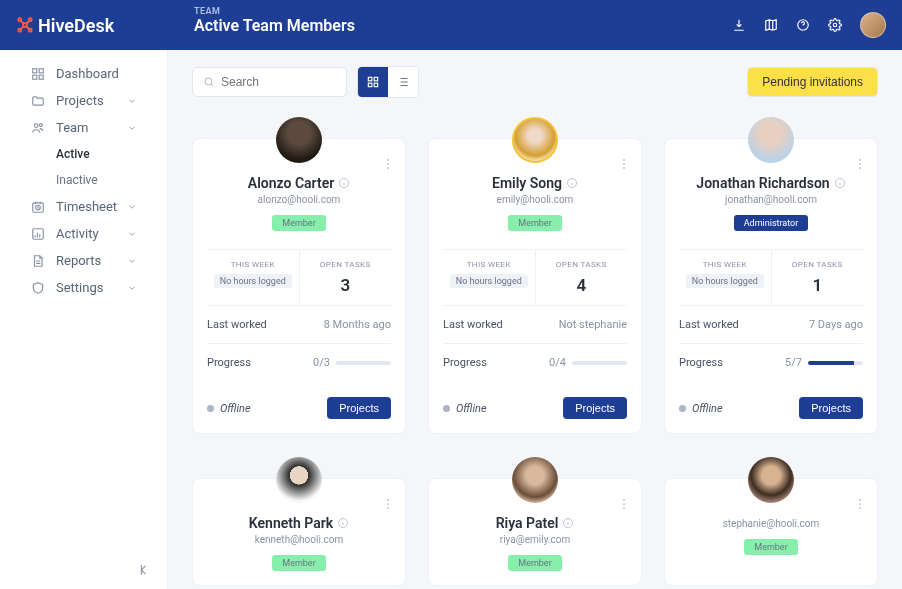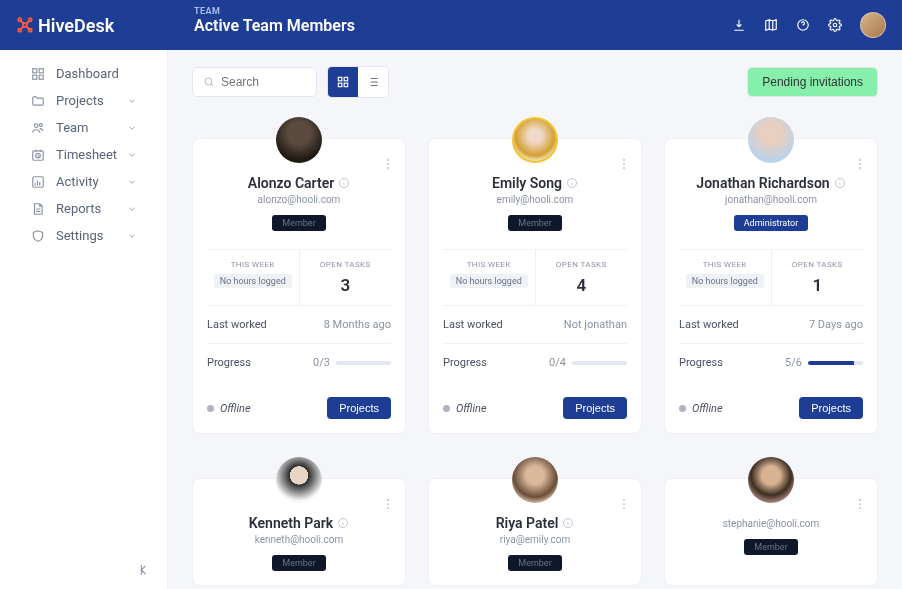--- a/index.html
+++ b/index.html
@@ -19,46 +19,46 @@
 .sidebar { width: 168px; background: #fff; border-right: 1px solid #eef0f5; padding: 10px 16px; position: relative; }
 .sb-item { display: flex; align-items: center; padding: 6px 14px; font-size: 13px; color: #5a6478; cursor: pointer; }
 .sb-item .sb-icon { width: 16px; margin-right: 10px; display:flex; align-items:center; justify-content:center; }
 .sb-item .chev { margin-left: auto; }
 .sb-sub { padding: 6px 14px 6px 40px; font-size: 12px; color: #6b7385; cursor: pointer; }
 .sb-sub.active { color: #2a2f3a; font-weight: 500; }
 .sb-collapse { position: absolute; bottom: 12px; right: 14px; color: #8a92a5; cursor: pointer; }
 
 .main { flex: 1; padding: 16px 24px 0 24px; overflow: auto; }
 .toolbar { display: flex; align-items: center; gap: 10px; margin-bottom: 18px; }
-.search { width: 125px; height: 30px; border: 1px solid #e3e6ee; border-radius: 5px; display: flex; align-items: center; padding: 0 10px; background: #fff; }
+.search { width: 155px; height: 30px; border: 1px solid #e3e6ee; border-radius: 5px; display: flex; align-items: center; padding: 0 10px; background: #fff; }
 .search span.icon { color: #aeb4c2; font-size: 12px; margin-right: 6px; display:flex; }
 .search input { border: none; outline: none; width: 100%; font-size: 12px; color: #555; background: transparent; }
 .view-toggle { display: flex; border: 1px solid #e3e6ee; border-radius: 5px; overflow: hidden; }
 .vt-btn { width: 30px; height: 30px; display: flex; align-items: center; justify-content: center; cursor: pointer; color: #6b7385; background: #fff; }
 .vt-btn.active { background: #1e3e96; color: #fff; }
 .spacer { flex: 1; }
-.btn-outline { height: 30px; padding: 0 14px; border: 1px solid #e3e6ee; border-radius: 5px; background: #86efac; font-size: 12px; color: #333; cursor: pointer; display:flex; align-items:center; }
+.btn-outline { height: 30px; padding: 0 14px; border: 1px solid #e3e6ee; border-radius: 5px; background: #fde047; font-size: 12px; color: #333; cursor: pointer; display:flex; align-items:center; }
 .btn-primary { height: 30px; padding: 0 14px; border: none; border-radius: 5px; background: #1e3e96; color: #fff; font-size: 12px; cursor: pointer; display:flex; align-items:center; }
 
 .grid { display: grid; grid-template-columns: repeat(3, 1fr); gap: 22px; }
 
 .card { background: #fff; border: 1px solid #eef0f5; border-radius: 8px; position: relative; padding: 36px 14px 14px 14px; margin-top: 22px; }
 .card .avatar { position: absolute; top: -22px; left: 50%; transform: translateX(-50%); width: 46px; height: 46px; border-radius: 50%; }
 .avatar.a1 { background: radial-gradient(circle at 50% 35%, #5b4a3d 30%, #201a14 70%); }
 .avatar.a2 { background: radial-gradient(circle at 50% 40%, #f0d9c9 20%, #d49f30 60%, #fef6d8 80%); border: 2px solid #f4c236; }
 .avatar.a3 { background: radial-gradient(circle at 50% 35%, #e8cfbf 28%, #bcd2e8 70%); }
 .avatar.a4 { background: radial-gradient(circle at 50% 40%, #e9d5c4 25%, #2b2b2b 26%, #f7f7f7 70%); }
 .avatar.a5 { background: radial-gradient(circle at 50% 40%, #d9b89c 25%, #6a4e3a 60%, #e8c9b0 80%); }
 .avatar.a6 { background: radial-gradient(circle at 50% 40%, #d8b392 25%, #3d2d20 55%, #b9978a 80%); }
 .card .more { position: absolute; right: 10px; top: 18px; color: #aeb4c2; cursor: pointer; display:flex; }
 .card .name { text-align: center; font-size: 14px; font-weight: 600; color: #2a2f3a; }
 .card .name-row { display:flex; align-items:center; justify-content:center; gap:4px; }
 .info-icon { color:#c0c6d4; display:flex; }
 .card .email { text-align: center; font-size: 10px; color: #8a92a5; margin-top: 3px; }
-.role { display: block; margin: 10px auto 0; width: fit-content; padding: 3px 10px; border-radius: 3px; font-size: 9px; background: #0f172a; color: #6b7385; }
+.role { display: block; margin: 10px auto 0; width: fit-content; padding: 3px 10px; border-radius: 3px; font-size: 9px; background: #86efac; color: #6b7385; }
 .role.admin { background: #1e3e96; color: #fff; }
 .stats { display: flex; margin-top: 18px; border-top: 1px solid #eef0f5; border-bottom: 1px solid #eef0f5; justify-content: flex-end; }
 .stat { flex: 1; padding: 10px 6px; text-align: center; }
 .stat:first-child { border-right: 1px solid #eef0f5; }
 .stat .lbl { font-size: 8px; letter-spacing: .4px; color: #8a92a5; text-transform: uppercase; }
 .stat .val { margin-top: 6px; font-size: 17px; font-weight: 600; color: #2a2f3a; }
 .stat .pill { margin-top: 5px; display:inline-block; font-size: 9px; background: #eef1f6; color: #6b7385; padding: 2px 6px; border-radius: 3px; }
 .row { display:flex; justify-content: space-between; align-items:center; padding: 12px 0; border-bottom: 1px solid #eef0f5; font-size: 11px; }
 .row .k { color: #4a5164; }
 .row .v { color: #8a92a5; }
@@ -157,20 +157,22 @@
             <path d="M15 13c2 0 5 1 5 4"></path>
           </svg>
         </span>
       <span>Team</span>
       <span class="chev">
           <svg width="10" height="10" viewBox="0 0 24 24" fill="none" stroke="#8a92a5" stroke-width="2">
             <path d="m6 9 6 6 6-6"></path>
           </svg>
         </span>
     </div>
+    <div class="sb-sub active">Active</div>
+    <div class="sb-sub">Inactive</div>
     <div class="sb-item">
       <span class="sb-icon">
           <svg width="14" height="14" viewBox="0 0 24 24" fill="none" stroke="#8a92a5" stroke-width="2">
             <rect x="3" y="5" width="18" height="16" rx="2"></rect>
             <circle cx="12" cy="13" r="4"></circle>
             <path d="M12 11v2l1.5 1.5M8 3v4M16 3v4"></path>
           </svg>
         </span>
       <span>Timesheet</span>
       <span class="chev">
@@ -325,21 +327,21 @@
     <span class="role">Member</span>
           <div class="stats">
       <div class="stat"><div class="lbl">THIS WEEK</div><span class="pill">No hours logged</span></div>
       <div class="stat">
               <div class="lbl">OPEN TASKS</div>
               <div class="val">4</div>
             </div>
     </div>
     <div class="row">
             <span class="k">Last worked</span>
-            <span class="v">Not jonathan</span>
+            <span class="v">Not stephanie</span>
           </div>
     <div class="row" style="border-bottom:none">
             <span class="k">Progress</span>
       <span class="progress-wrap">
               <span class="v">0/4</span>
               <span class="bar">
                 <span style="width:0%"></span>
               </span>
             </span>
     </div>
@@ -375,21 +377,21 @@
               <div class="val">1</div>
             </div>
     </div>
     <div class="row">
             <span class="k">Last worked</span>
             <span class="v">7 Days ago</span>
           </div>
     <div class="row" style="border-bottom:none">
             <span class="k">Progress</span>
       <span class="progress-wrap">
-              <span class="v">5/6</span>
+              <span class="v">5/7</span>
               <span class="bar">
                 <span style="width:83%"></span>
               </span>
             </span>
     </div>
     <div class="foot">
       <span class="status"><span class="status-dot"></span>Offline</span>
       <button class="btn-sm">Projects</button>
     </div>
         </div>

